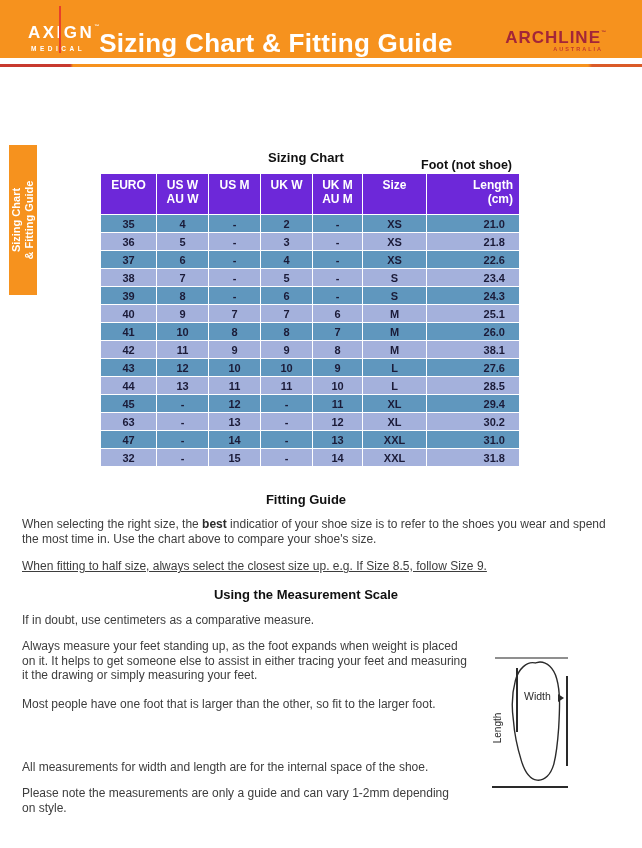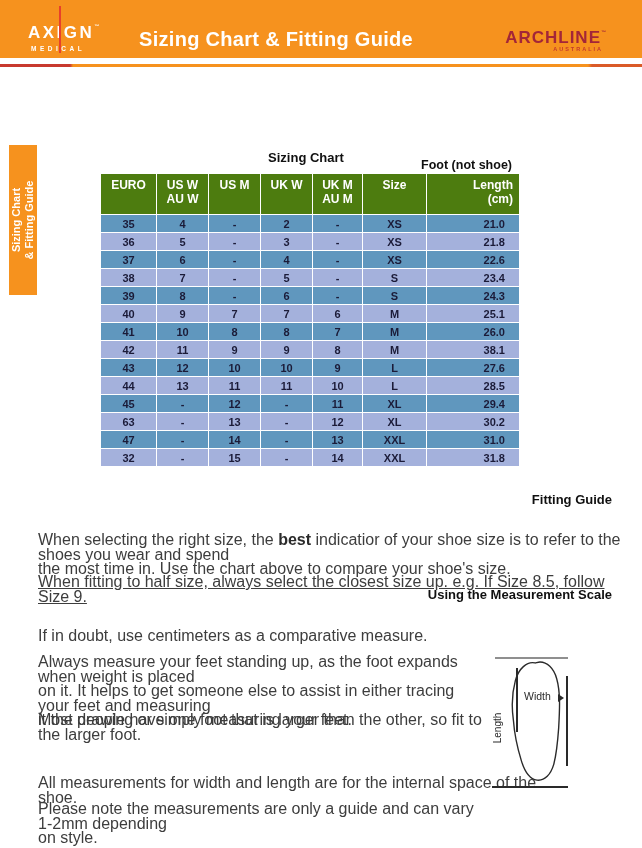--- a/index.html
+++ b/index.html
@@ -7,21 +7,21 @@
         font-family:"Liberation Sans",sans-serif;color:#3d3d3d;}
 
   
   .topbar{position:absolute;left:0;top:0;width:642px;height:58px;background:#F6921E;}
   .axign{position:absolute;left:28px;top:18px;color:#fff;}
   .axign-word{font-size:17px;font-weight:bold;letter-spacing:2.5px;line-height:17px;}
   .axign-word sup{font-size:5px;letter-spacing:0;vertical-align:10px;}
   .axign-sub{font-size:6.5px;font-weight:bold;letter-spacing:3.5px;margin-top:4px;padding-left:3px;}
   .axign-line{position:absolute;left:31px;top:-12px;width:2px;height:47px;background:#E8402A;}
   .doc-title{position:absolute;left:0;top:28px;width:552px;text-align:center;
-             color:#fff;font-size:20px;font-weight:bold;letter-spacing:0.3px;}
+             color:#fff;font-size:26px;font-weight:bold;letter-spacing:0.3px;}
   .archline{position:absolute;right:36px;top:24px;color:#A32638;text-align:right;}
   .arch-word{font-size:17px;font-weight:bold;letter-spacing:1px;line-height:16px;}
   .arch-word sup{font-size:5px;vertical-align:9px;letter-spacing:0;}
   .arch-sub{font-size:5.5px;font-weight:bold;letter-spacing:2px;color:#C43A2C;margin-top:0;padding-right:3px;}
 
   .divider{position:absolute;left:0;top:64px;width:642px;height:2.5px;
            background:linear-gradient(to right,#C8392F 0 70px,#F6921E 73px 588px,#DA5A28 592px 100%);}
 
   
   .side-tab{position:absolute;left:9px;top:145px;width:28px;height:150px;background:#F6921E;}
@@ -29,35 +29,35 @@
                  transform:translate(1px,150px) rotate(-90deg);transform-origin:0 0;
                  color:#fff;font-weight:bold;font-size:11px;line-height:13px;text-align:center;}
 
   
   .table-title{position:absolute;left:100px;top:150px;width:412px;text-align:center;
                font-size:13px;font-weight:bold;color:#101010;}
   .table-note{position:absolute;left:350px;top:158px;width:162px;text-align:right;
               font-size:12.5px;font-weight:bold;color:#101010;}
   table.sizing-table{position:absolute;left:100px;top:173px;width:412px;
                      border-collapse:separate;border-spacing:1px;table-layout:fixed;}
-  table.sizing-table th{background:#4d7c0f;color:#fff;font-size:12px;font-weight:bold;
+  table.sizing-table th{background:#6d28d9;color:#fff;font-size:12px;font-weight:bold;
                         line-height:14px;vertical-align:top;padding:4px 0 0 0;height:36px;text-align:center;}
   table.sizing-table th.col-len{text-align:right;padding-right:6px;}
   table.sizing-table td{height:17px;text-align:center;font-size:11px;font-weight:bold;
                         color:#1B1B38;padding:0;}
   table.sizing-table td.col-len{text-align:right;padding-right:14px;}
   tr.row-dark td{background:#6097BE;}
   tr.row-light td{background:#A4B1DC;}
 
   
-  .h{position:absolute;left:0;width:612px;text-align:right;margin:0;
+  .h{position:absolute;left:0;width:612px;text-align:center;margin:0;
      font-size:13px;font-weight:bold;color:#101010;}
   .h-fitting{top:492px;}
   .h-measure{top:587px;}
-  .body{position:absolute;margin:16px;font-size:16px;line-height:14.5px;color:#3d3d3d;
+  .body{position:absolute;margin:0;font-size:12px;line-height:14.5px;color:#3d3d3d;
         white-space:pre-line;}
   .p1{top:517px;left:22px;width:590px;}
   .p2{top:559px;left:22px;width:590px;text-decoration:underline;}
   .p3{top:613px;left:22px;width:520px;}
   .p4{top:639px;left:22px;width:450px;}
   .p5{top:697px;left:22px;width:470px;}
   .p6{top:760px;left:22px;width:520px;}
   .p7{top:786px;left:22px;width:450px;}
   .body b{color:#2b2b2b;}
 

